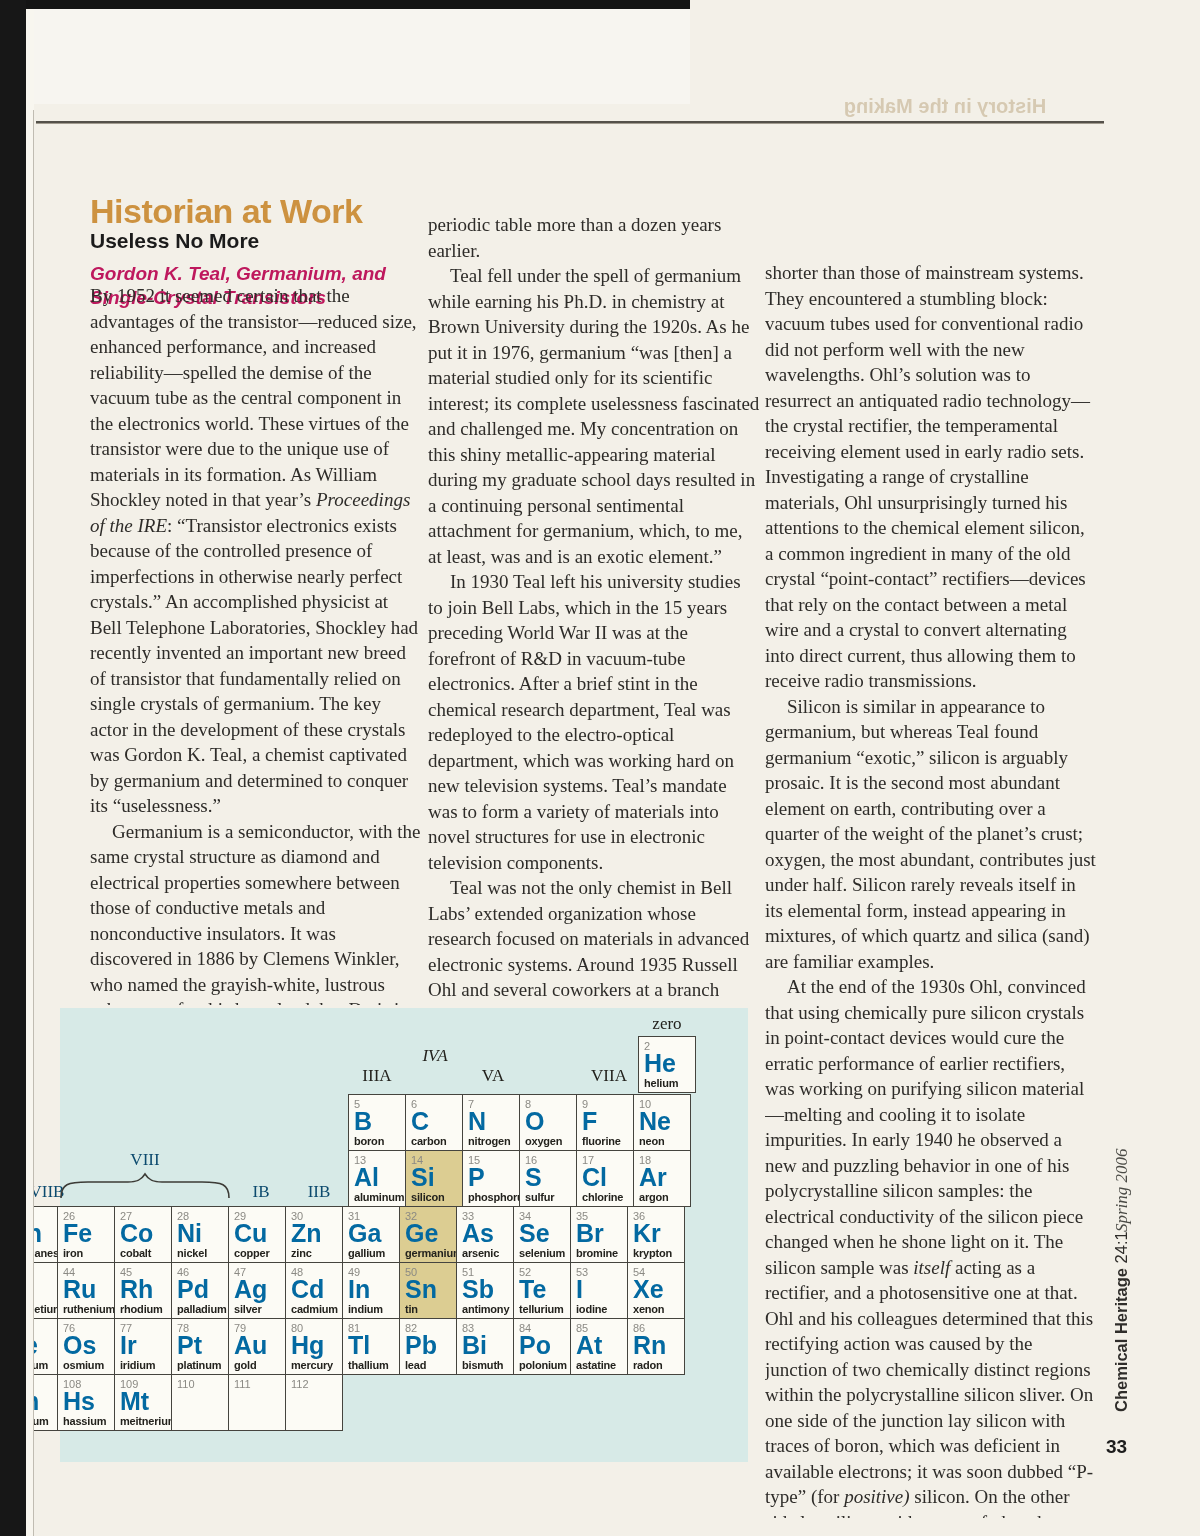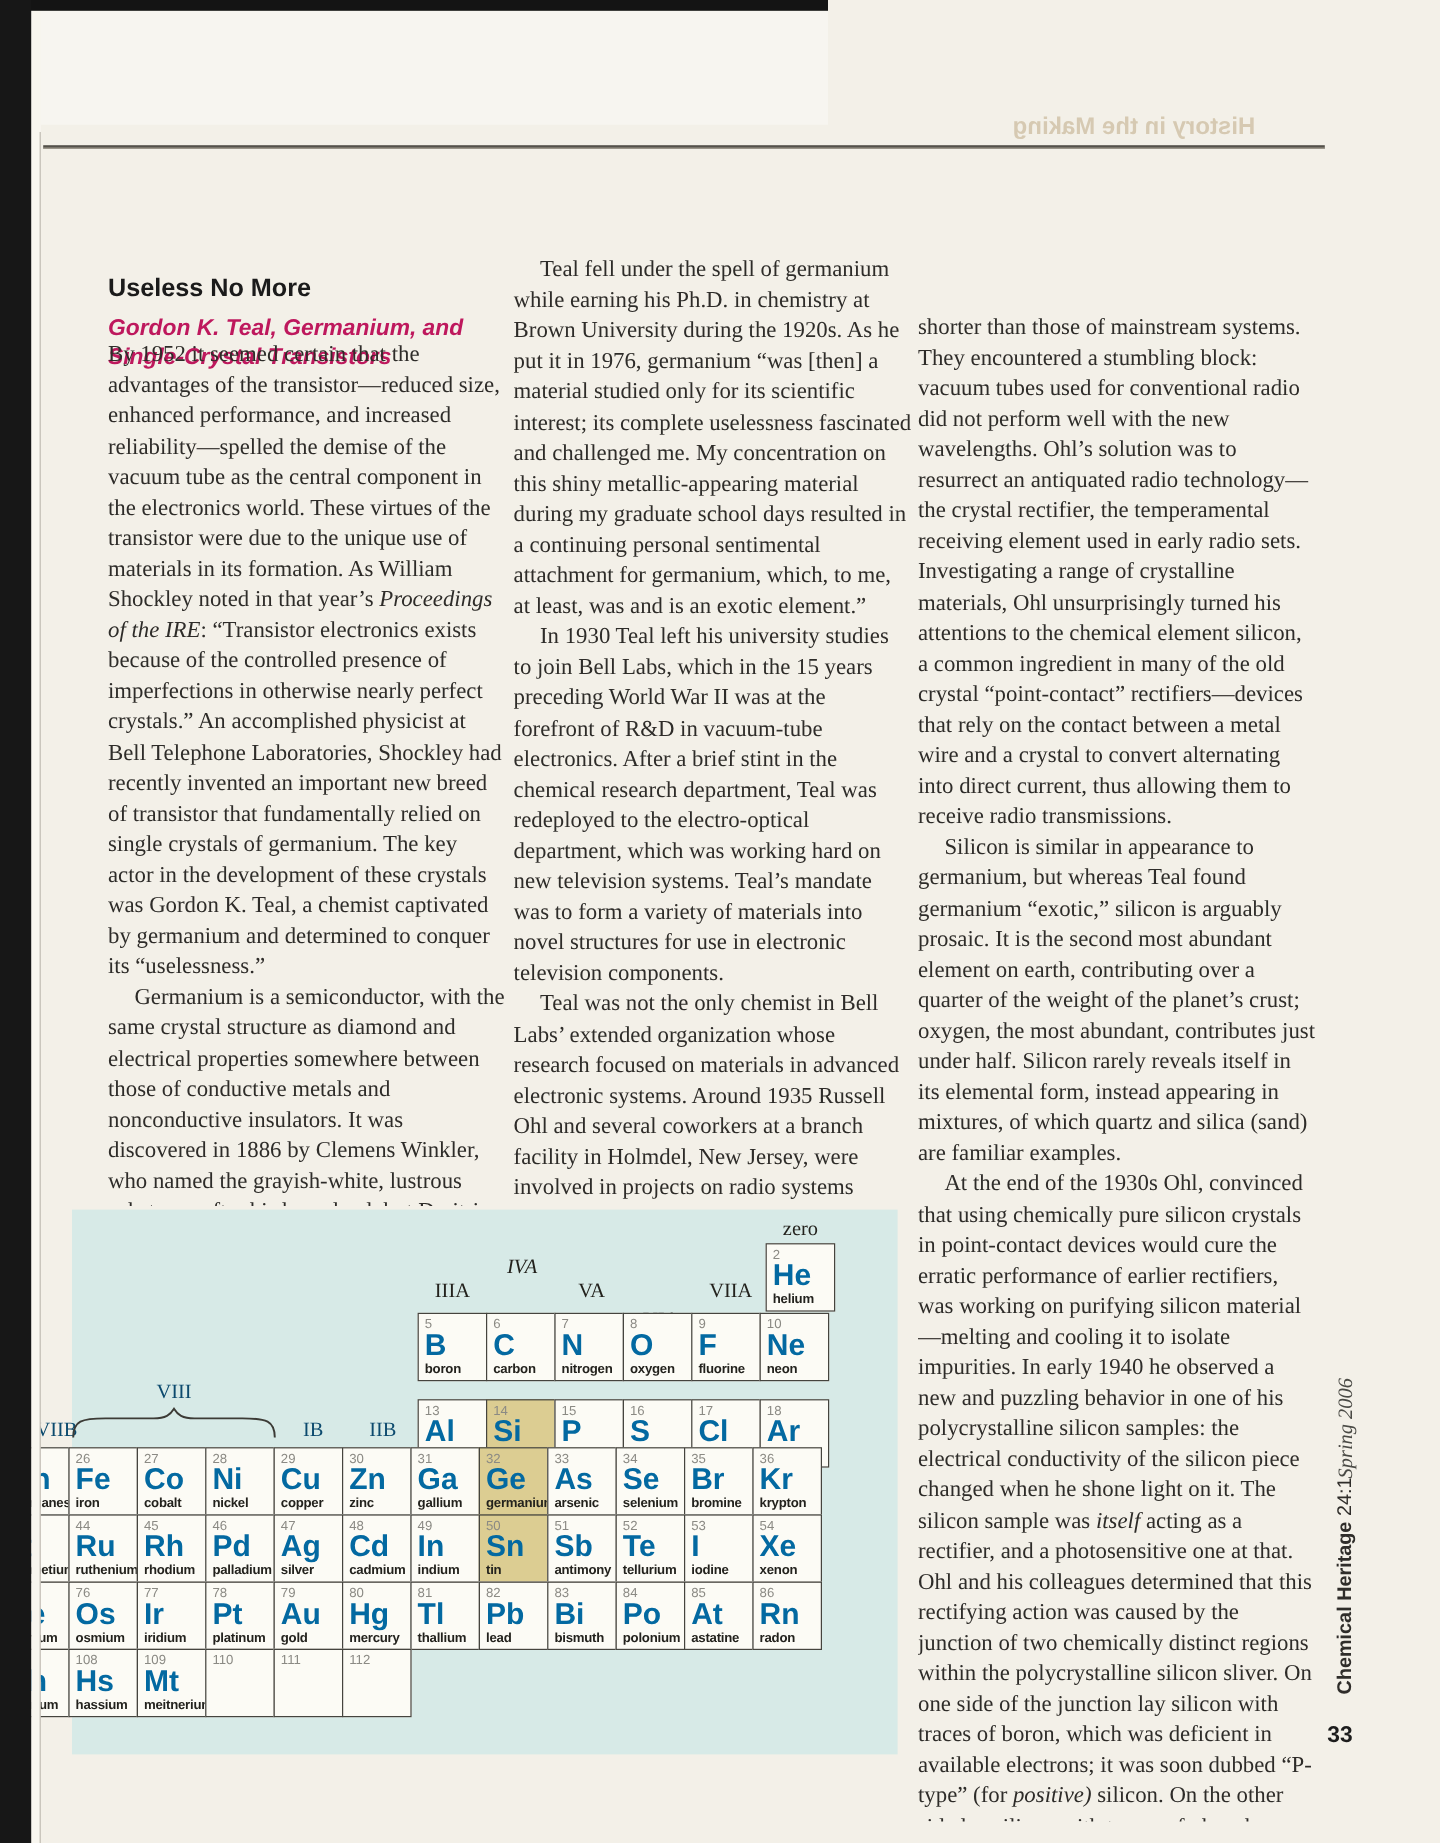--- a/index.html
+++ b/index.html
@@ -53,29 +53,31 @@
 </head>
 <body>
 
 <div class="page">
 
   <div class="top-band"></div>
 
   <div class="ghost">History in the Making</div>
   <div class="rule"></div>
 
+  <h1 class="title">Historian at Work</h1>
   <h2 class="subtitle">Useless No More</h2>
   <h3 class="byline">Gordon K. Teal, Germanium, and
 Single-Crystal Transistors</h3>
 
   <div class="textcol col1">
       <p class="bp"><span>By 1952 it seemed certain that the advantages of the transistor—reduced size, enhanced performance, and increased reliability—spelled the demise of the vacuum tube as the central component in the electronics world. These virtues of the transistor were due to the unique use of materials in its formation. As William Shockley noted in that year’s </span><i>Proceedings of the IRE</i><span>: “Transistor electronics exists because of the controlled presence of imperfections in otherwise nearly perfect crystals.” An accomplished physicist at Bell Telephone Laboratories, Shockley had recently invented an important new breed of transistor that fundamentally relied on single crystals of germanium. The key actor in the development of these crystals was Gordon K. Teal, a chemist captivated by germanium and determined to conquer its “uselessness.”</span></p>
       <p class="bp ind"><span>Germanium is a semiconductor, with the same crystal structure as diamond and electrical properties somewhere between those of conductive metals and nonconductive insulators. It was discovered in 1886 by Clemens Winkler, who named the grayish-white, lustrous substance after his homeland, but Dmitri Mendeleev had predicted its existence between silicon and tin in the</span></p>
     </div>
   <div class="textcol col2">
+      <p class="bp"><span>periodic table more than a dozen years earlier.</span></p>
       <p class="bp ind"><span>Teal fell under the spell of germanium while earning his Ph.D. in chemistry at Brown University during the 1920s. As he put it in 1976, germanium “was [then] a material studied only for its scientific interest; its complete uselessness fascinated and challenged me. My concentration on this shiny metallic-appearing material during my graduate school days resulted in a continuing personal sentimental attachment for germanium, which, to me, at least, was and is an exotic element.”</span></p>
       <p class="bp ind"><span>In 1930 Teal left his university studies to join Bell Labs, which in the 15 years preceding World War II was at the forefront of R&amp;D in vacuum-tube electronics. After a brief stint in the chemical research department, Teal was redeployed to the electro-optical department, which was working hard on new television systems. Teal’s mandate was to form a variety of materials into novel structures for use in electronic television components.</span></p>
       <p class="bp ind"><span>Teal was not the only chemist in Bell Labs’ extended organization whose research focused on materials in advanced electronic systems. Around 1935 Russell Ohl and several coworkers at a branch facility in Holmdel, New Jersey, were involved in projects on radio systems utilizing wavelengths much</span></p>
     </div>
   <div class="textcol col3">
       <p class="bp"><span>shorter than those of mainstream systems. They encountered a stumbling block: vacuum tubes used for conventional radio did not perform well with the new wavelengths. Ohl’s solution was to resurrect an antiquated radio technology—the crystal rectifier, the temperamental receiving element used in early radio sets. Investigating a range of crystalline materials, Ohl unsurprisingly turned his attentions to the chemical element silicon, a common ingredient in many of the old crystal “point-contact” rectifiers—devices that rely on the contact between a metal wire and a crystal to convert alternating into direct current, thus allowing them to receive radio transmissions.</span></p>
       <p class="bp ind"><span>Silicon is similar in appearance to germanium, but whereas Teal found germanium “exotic,” silicon is arguably prosaic. It is the second most abundant element on earth, contributing over a quarter of the weight of the planet’s crust; oxygen, the most abundant, contributes just under half. Silicon rarely reveals itself in its elemental form, instead appearing in mixtures, of which quartz and silica (sand) are familiar examples.</span></p>
       <p class="bp ind"><span>At the end of the 1930s Ohl, convinced that using chemically pure silicon crystals in point-contact devices would cure the erratic performance of earlier rectifiers, was working on purifying silicon material—melting and cooling it to isolate impurities. In early 1940 he observed a new and puzzling behavior in one of his polycrystalline silicon samples: the electrical conductivity of the silicon piece changed when he shone light on it. The silicon sample was </span><i>itself</i><span> acting as a rectifier, and a photosensitive one at that. Ohl and his colleagues determined that this rectifying action was caused by the junction of two chemically distinct regions within the polycrystalline silicon sliver. On one side of the junction lay silicon with traces of boron, which was deficient in available electrons; it was soon dubbed “P-type” (for </span><i>positive)</i><span> silicon. On the other side lay silicon with traces of phosphorus, or “N-type” (negative) silicon, which had a surfeit of electrons. Ohl had discovered the P-N junction. The Bell Labs leadership was enthralled.</span></p>
     </div>
 
@@ -123,21 +125,21 @@
             <div class="num">9</div>
             <div class="sym">F</div>
             <div class="nm">fluorine</div>
           </div>
           <div class="cell">
             <div class="num">10</div>
             <div class="sym">Ne</div>
             <div class="nm">neon</div>
           </div>
         </div>
-        <div class="prow" style="left: 348px; top: 1150px; margin-top: 16px;">
+        <div class="prow" style="left: 348px; top: 1150px;">
           <div class="cell">
             <div class="num">13</div>
             <div class="sym">Al</div>
             <div class="nm">aluminum</div>
           </div>
           <div class="cell hl">
             <div class="num">14</div>
             <div class="sym">Si</div>
             <div class="nm">silicon</div>
           </div>

